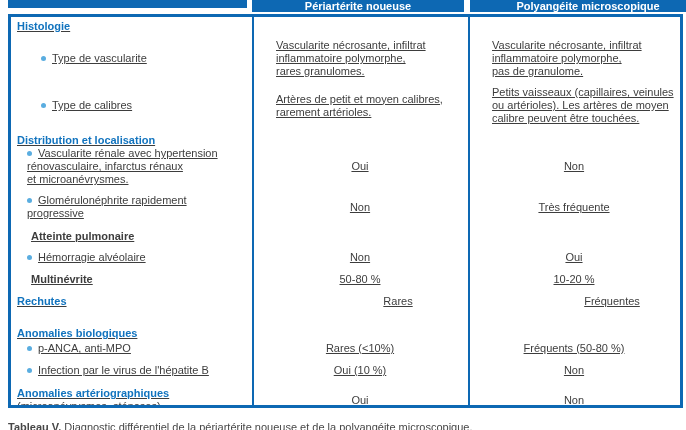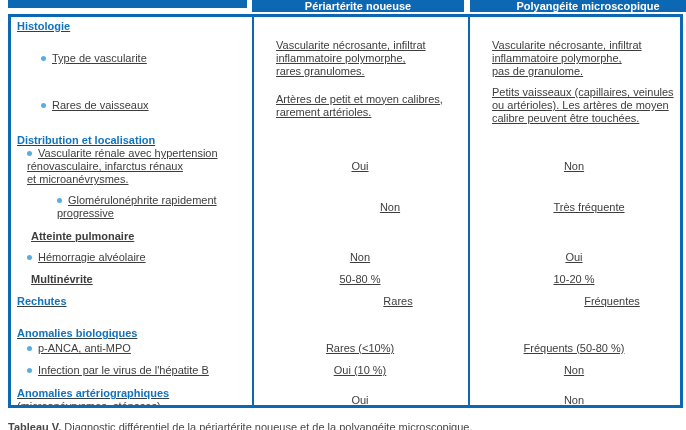--- a/index.html
+++ b/index.html
@@ -88,40 +88,40 @@
         <div class="row" style="margin-top: 6px;">
           <div class="c1 lbl-bullet"><span class="dot"></span><span class="txt">Type de vascularite</span></div>
           <div class="c2 para">Vascularite nécrosante, infiltrat
 inflammatoire polymorphe,
 rares granulomes.</div>
           <div class="c3 para">Vascularite nécrosante, infiltrat
 inflammatoire polymorphe,
 pas de granulome.</div>
         </div>
         <div class="row" style="margin-top: 8px;">
-          <div class="c1 lbl-bullet"><span class="dot"></span><span class="txt">Rares de vaisseaux</span></div>
+          <div class="c1 lbl-bullet"><span class="dot"></span><span class="txt">Type de calibres</span></div>
           <div class="c2 para">Artères de petit et moyen calibres,
 rarement artérioles.</div>
           <div class="c3 para">Petits vaisseaux (capillaires, veinules
 ou artérioles). Les artères de moyen
 calibre peuvent être touchées.</div>
         </div>
         <div class="row" style="margin-top: 9px;">
           <div class="c1 lbl-section"><span class="txt">Distribution et localisation</span></div>
           <div class="c2"></div>
           <div class="c3"></div>
         </div>
         <div class="row" style="margin-top: 0px;">
           <div class="c1 lbl-bullet2"><span class="dot"></span><span class="txt">Vascularite rénale avec hypertension
 rénovasculaire, infarctus rénaux
 et microanévrysmes.</span></div>
           <div class="c2">Oui</div>
           <div class="c3">Non</div>
         </div>
-        <div class="row" style="margin-top: 8px; margin-left: 30px;">
+        <div class="row" style="margin-top: 8px;">
           <div class="c1 lbl-bullet2"><span class="dot"></span><span class="txt">Glomérulonéphrite rapidement
 progressive</span></div>
           <div class="c2">Non</div>
           <div class="c3">Très fréquente</div>
         </div>
         <div class="row" style="margin-top: 10px;">
           <div class="c1 lbl-subheader"><span class="txt">Atteinte pulmonaire</span></div>
           <div class="c2"></div>
           <div class="c3"></div>
         </div>

